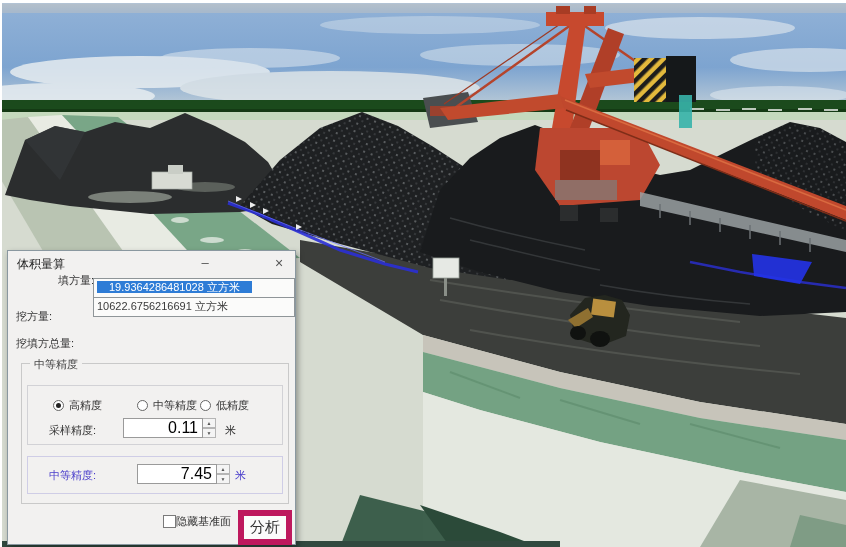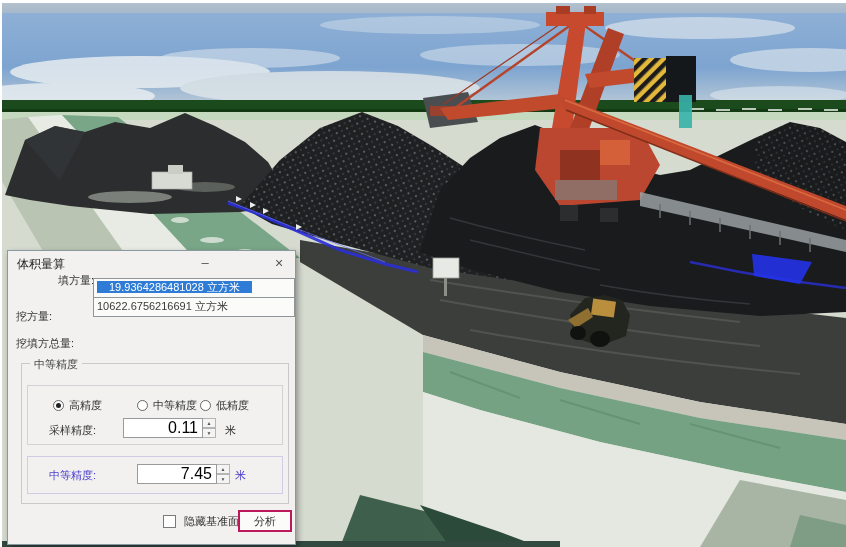--- a/index.html
+++ b/index.html
@@ -40,24 +40,24 @@
 
   .spin-wrap{position:absolute;display:flex;height:20px;}
   .spin-input{width:70px;height:18px;border:1px solid #9a9a9a;background:#fff;
     font-size:16px;text-align:right;padding:0 4px;font-family:"Liberation Sans",sans-serif;}
   .spin-btns{display:flex;flex-direction:column;width:13px;height:20px;}
   .spin-btns span{flex:1;border:1px solid #b5b5b5;border-left-width:0;background:#f4f4f4;
     font-size:5px;line-height:8px;text-align:center;color:#555;}
   .unit{position:absolute;color:#333;}
   .accent{color:#4a3ecb;}
 
-  .chk-row{position:absolute;left:155px;top:263px;display:flex;align-items:center;gap:8px;}
+  .chk-row{position:absolute;left:155px;top:263px;display:flex;align-items:center;gap:0;}
   .chk{width:11px;height:11px;border:1px solid #7a7a7a;background:#fff;display:inline-block;}
-  .analyze-btn{position:absolute;left:230px;top:259px;width:54px;height:22px;
-    background:#fbfbfa;border:2px solid #be185d;font-size:11px;color:#333;
+  .analyze-btn{position:absolute;left:230px;top:259px;width:54px;height:35px;
+    background:#fbfbfa;border:6px solid #be185d;font-size:15px;color:#333;
     font-family:"Liberation Sans",sans-serif;}
 </style>
 </head>
 <body>
 
 <div id="stage">
 
   <svg id="scene-svg" width="846" height="547" viewBox="0 0 846 547">
     <defs>
       <linearGradient id="skyg" x1="0" y1="0" x2="0" y2="1">

